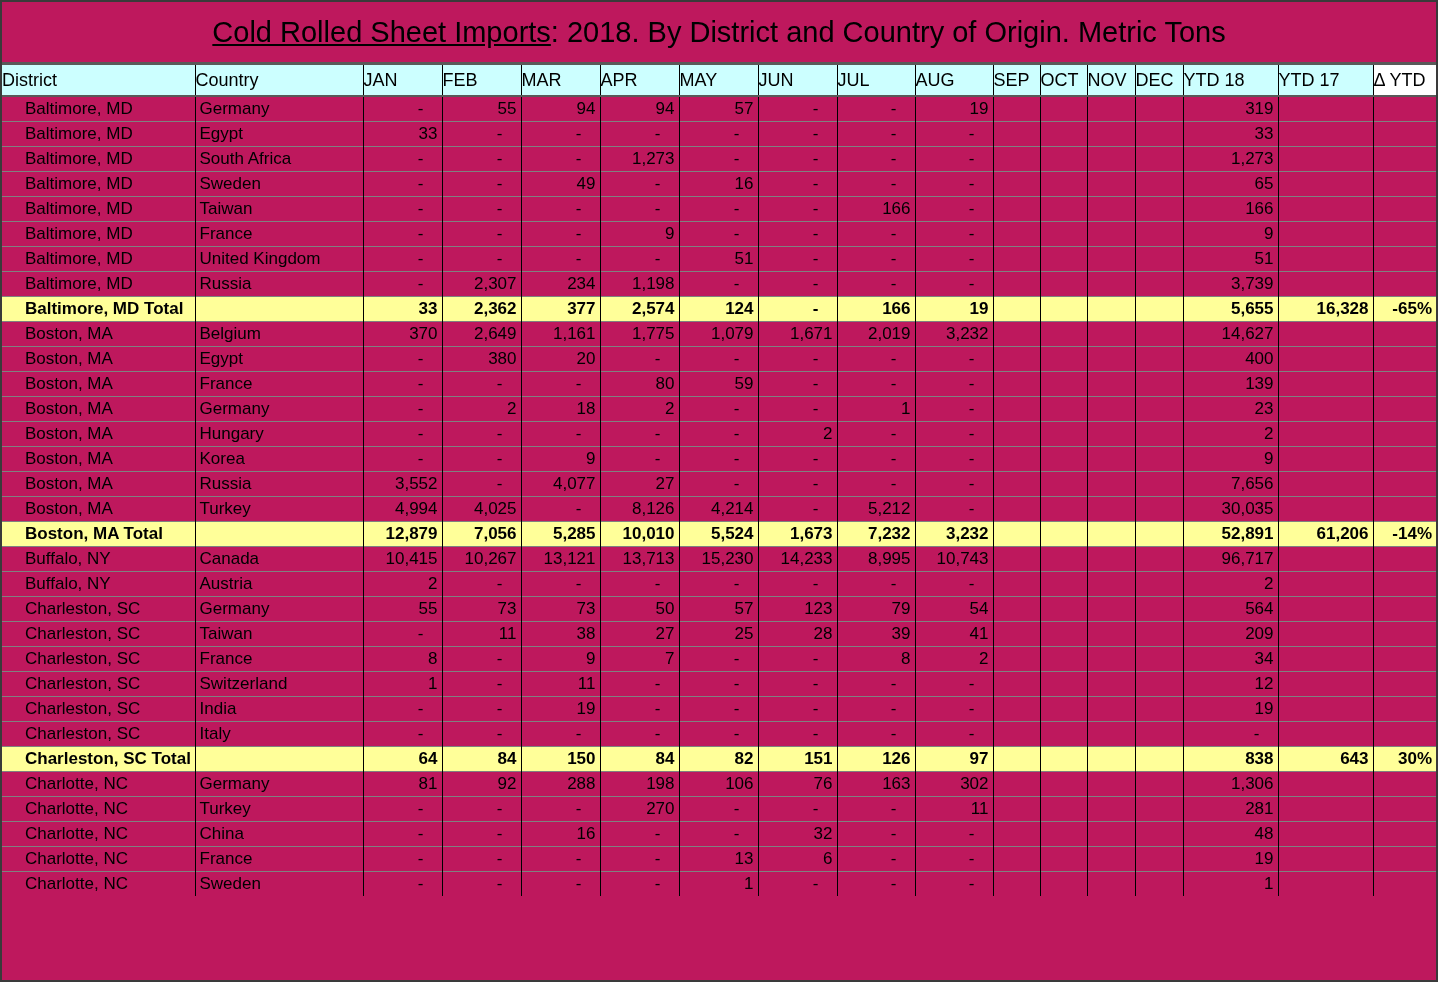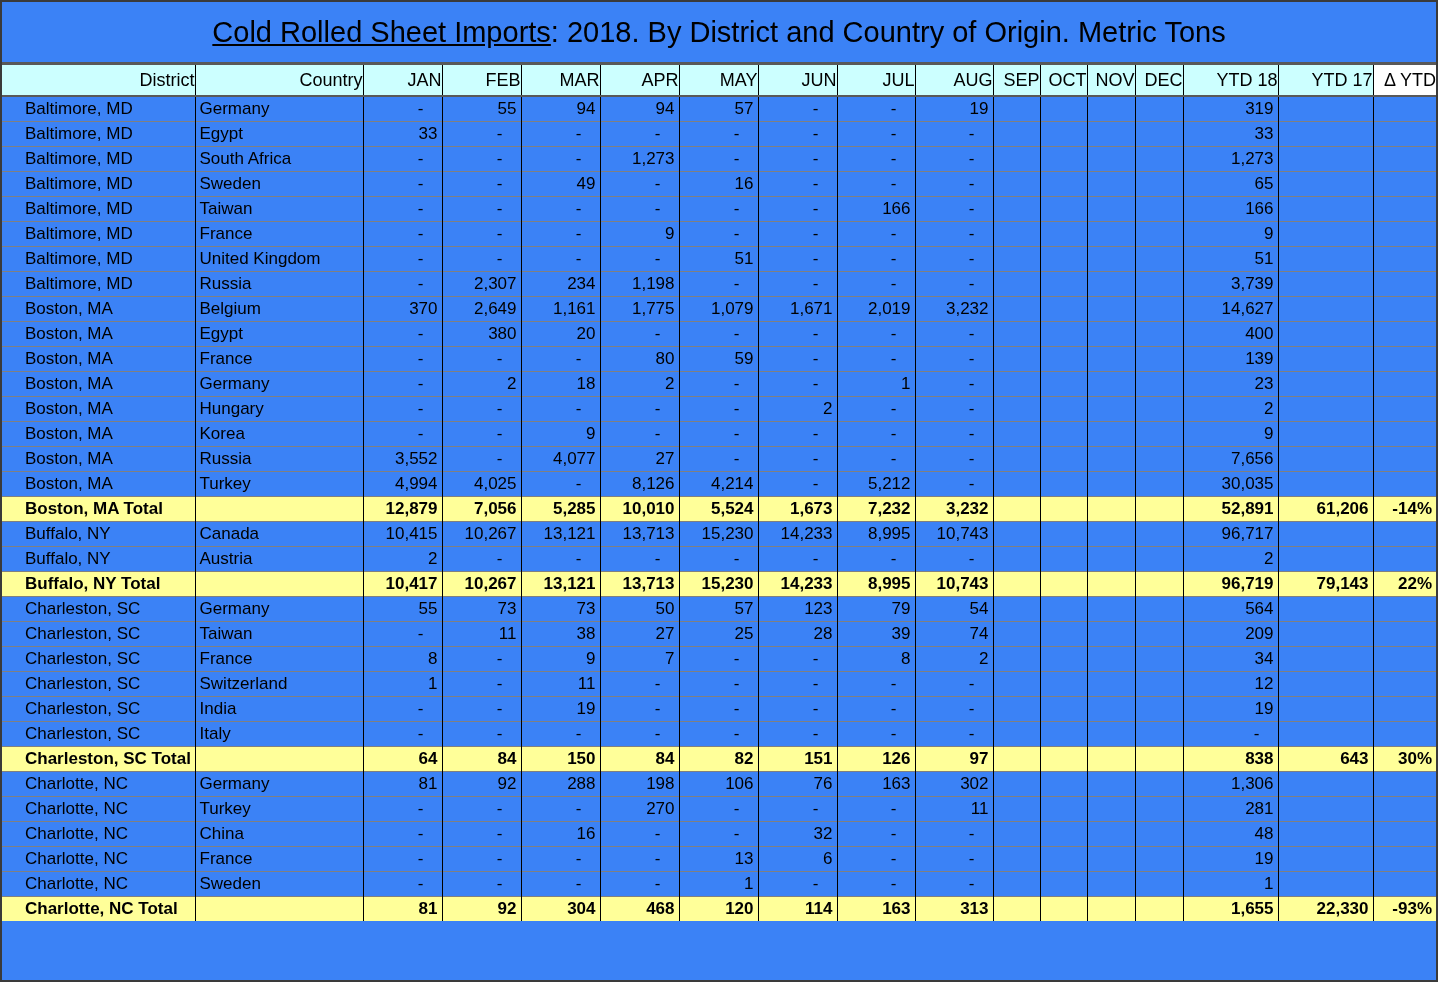--- a/index.html
+++ b/index.html
@@ -1,20 +1,20 @@
 <!DOCTYPE html>
 <html><head>
 <meta charset="utf-8">
 <style>
   html, body { margin: 0; padding: 0; background: #fff; }
   .page {
     width: 1438px; height: 982px;
     box-sizing: border-box;
     border: 2px solid #3a3a3a;
-    background: #3b82f6;
+    background: #be185d;
     font-family: "Liberation Sans", sans-serif;
     color: #000;
     overflow: hidden;
   }
   .title-bar {
     height: 60px;
     display: flex; align-items: center; justify-content: center;
     font-size: 29px;
     white-space: pre;
   }
@@ -25,21 +25,21 @@
     width: 1434px;
   }
   table.report th {
     background: #CCFFFF;
     height: 30px;
     border-left: 1px solid #000;
     border-top: 3px solid #595959;
     border-bottom: 2px solid #595959;
     font-weight: normal;
     font-size: 18px;
-    text-align: right;
+    text-align: left;
     padding: 0;
     overflow: hidden;
     white-space: nowrap;
   }
   table.report th:first-child { border-left: none; }
   table.report th.last-col { background: #fff; font-weight: normal; }
   table.report td {
     height: 25px;
     border-left: 1px solid #000;
     border-top: 1px solid #808080;
@@ -249,20 +249,39 @@
           <td class="num dash">-</td>
           <td class="num dash">-</td>
           <td class="num"></td>
           <td class="num"></td>
           <td class="num"></td>
           <td class="num"></td>
           <td class="num">3,739</td>
           <td class="num"></td>
           <td class="num"></td>
         </tr>
+        <tr class="total">
+          <td class="txt">Baltimore, MD Total</td>
+          <td class="txt"></td>
+          <td class="num">33</td>
+          <td class="num">2,362</td>
+          <td class="num">377</td>
+          <td class="num">2,574</td>
+          <td class="num">124</td>
+          <td class="num dash">-</td>
+          <td class="num">166</td>
+          <td class="num">19</td>
+          <td class="num"></td>
+          <td class="num"></td>
+          <td class="num"></td>
+          <td class="num"></td>
+          <td class="num">5,655</td>
+          <td class="num">16,328</td>
+          <td class="num">-65%</td>
+        </tr>
         <tr>
           <td class="txt">Boston, MA</td>
           <td class="txt">Belgium</td>
           <td class="num">370</td>
           <td class="num">2,649</td>
           <td class="num">1,161</td>
           <td class="num">1,775</td>
           <td class="num">1,079</td>
           <td class="num">1,671</td>
           <td class="num">2,019</td>
@@ -458,39 +477,20 @@
           <td class="num dash">-</td>
           <td class="num dash">-</td>
           <td class="num"></td>
           <td class="num"></td>
           <td class="num"></td>
           <td class="num"></td>
           <td class="num">2</td>
           <td class="num"></td>
           <td class="num"></td>
         </tr>
-        <tr class="total">
-          <td class="txt">Buffalo, NY Total</td>
-          <td class="txt"></td>
-          <td class="num">10,417</td>
-          <td class="num">10,267</td>
-          <td class="num">13,121</td>
-          <td class="num">13,713</td>
-          <td class="num">15,230</td>
-          <td class="num">14,233</td>
-          <td class="num">8,995</td>
-          <td class="num">10,743</td>
-          <td class="num"></td>
-          <td class="num"></td>
-          <td class="num"></td>
-          <td class="num"></td>
-          <td class="num">96,719</td>
-          <td class="num">79,143</td>
-          <td class="num">22%</td>
-        </tr>
         <tr>
           <td class="txt">Charleston, SC</td>
           <td class="txt">Germany</td>
           <td class="num">55</td>
           <td class="num">73</td>
           <td class="num">73</td>
           <td class="num">50</td>
           <td class="num">57</td>
           <td class="num">123</td>
           <td class="num">79</td>
@@ -506,21 +506,21 @@
         <tr>
           <td class="txt">Charleston, SC</td>
           <td class="txt">Taiwan</td>
           <td class="num dash">-</td>
           <td class="num">11</td>
           <td class="num">38</td>
           <td class="num">27</td>
           <td class="num">25</td>
           <td class="num">28</td>
           <td class="num">39</td>
-          <td class="num">74</td>
+          <td class="num">41</td>
           <td class="num"></td>
           <td class="num"></td>
           <td class="num"></td>
           <td class="num"></td>
           <td class="num">209</td>
           <td class="num"></td>
           <td class="num"></td>
         </tr>
         <tr>
           <td class="txt">Charleston, SC</td>
@@ -705,34 +705,15 @@
           <td class="num dash">-</td>
           <td class="num dash">-</td>
           <td class="num"></td>
           <td class="num"></td>
           <td class="num"></td>
           <td class="num"></td>
           <td class="num">1</td>
           <td class="num"></td>
           <td class="num"></td>
         </tr>
-        <tr class="total">
-          <td class="txt">Charlotte, NC Total</td>
-          <td class="txt"></td>
-          <td class="num">81</td>
-          <td class="num">92</td>
-          <td class="num">304</td>
-          <td class="num">468</td>
-          <td class="num">120</td>
-          <td class="num">114</td>
-          <td class="num">163</td>
-          <td class="num">313</td>
-          <td class="num"></td>
-          <td class="num"></td>
-          <td class="num"></td>
-          <td class="num"></td>
-          <td class="num">1,655</td>
-          <td class="num">22,330</td>
-          <td class="num">-93%</td>
-        </tr>
       </tbody>
   </table>
 </div>
 
 </body></html>

